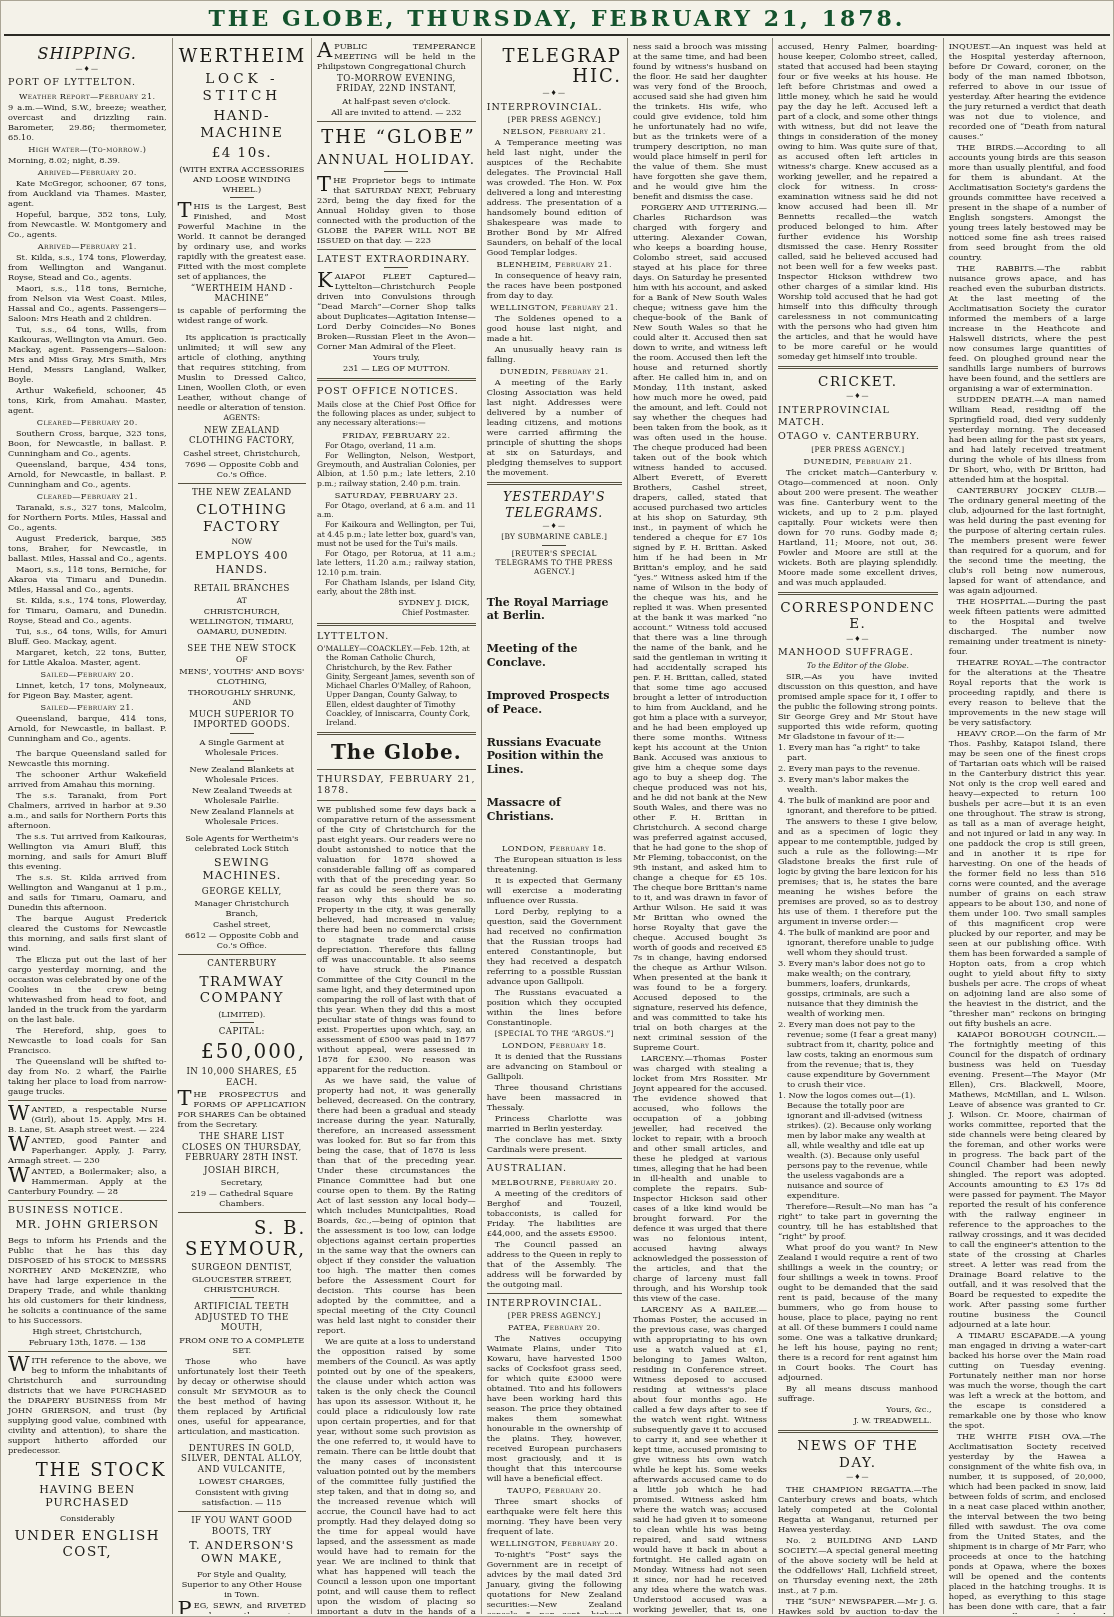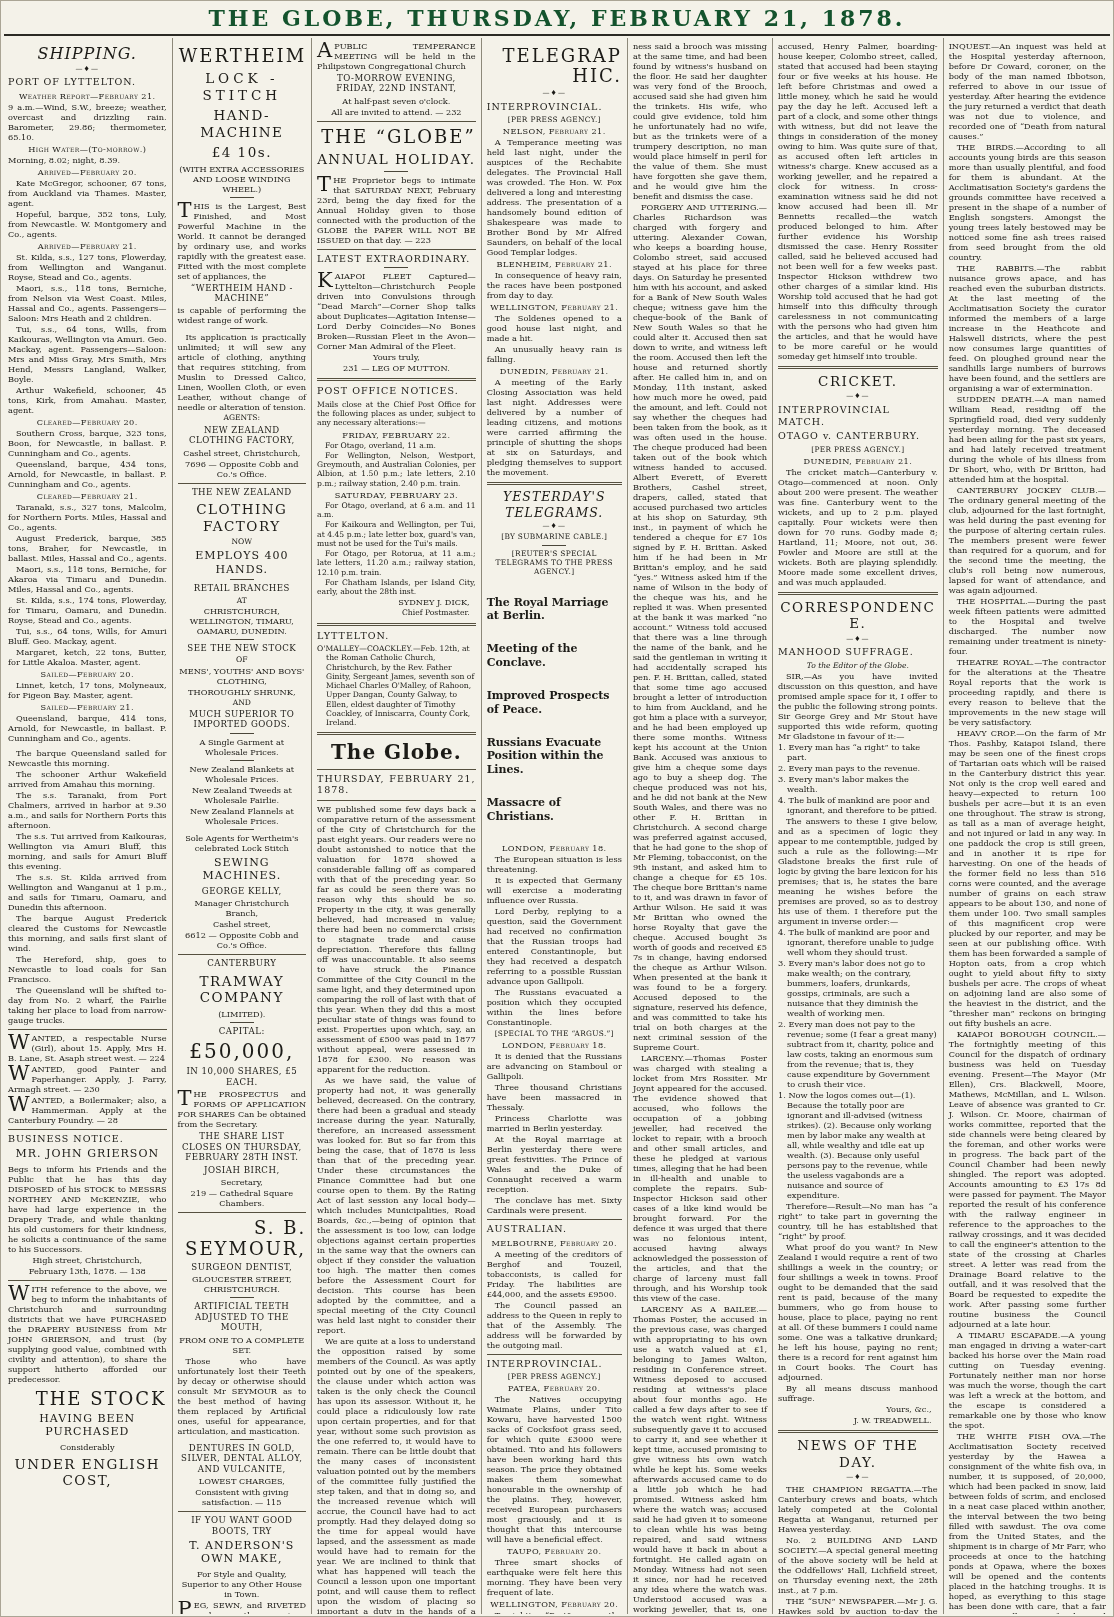--- a/index.html
+++ b/index.html
@@ -27,21 +27,21 @@
   .dc::first-letter{float:left;font-size:21px;line-height:17px;padding:1px 2px 0 0}
   .hxl{text-align:right;font-size:18px;letter-spacing:2px;line-height:1.12;margin:5px 0 3px}
   .hlg{text-align:center;font-size:13.5px;letter-spacing:1.5px;margin:4px 0 3px}
   .hmd{text-align:center;font-size:11px;letter-spacing:1px;margin:3px 0}
   .hmd2{text-align:left;font-size:11px;font-weight:bold;margin:20px 0}
   .hsm{font-size:9.5px;letter-spacing:1px;margin:3px 0}
   .hsm2{text-align:center;font-size:8.6px;letter-spacing:.5px;margin:2px 0}
   .hit{font-style:italic;text-align:center;font-size:12.5px;letter-spacing:1px;margin:4px 0 2px}
   .hitlg{font-style:italic;text-align:center;font-size:16px;letter-spacing:1px;margin:3px 0 1px}
   .bl{text-align:center;font-size:20px;font-weight:bold;letter-spacing:1px;margin:5px 0 3px}
-  .money{text-align:center;font-size:20px;letter-spacing:2px;margin:3px 0}
+  .money{text-align:right;font-size:20px;letter-spacing:2px;margin:3px 0}
   .wide{letter-spacing:4px}
   .rl{width:24px;border-top:1px solid #4a463a;margin:3px auto;height:0}
   .orn{text-align:center;font-size:7px;letter-spacing:1px;margin:0 0 2px}
   .sep1{border-top:1px solid #55503f;margin:4px 0 3px;height:0}
   .sep2{border-top:1px solid #55503f;border-bottom:1px solid #55503f;height:3px;margin:5px 0 4px}
   .gap{height:3px}
 </style>
 </head>
 <body>
 
@@ -56,21 +56,21 @@
         <div class="b orn">—♦—</div>
         <div class="b hsm">PORT OF LYTTELTON.</div>
         <div class="b date">Weather Report—February 21.</div>
         <div class="b p0">9 a.m.—Wind, S.W., breeze; weather, overcast and drizzling rain. Barometer, 29.86; thermometer, 65.10.</div>
         <div class="b date">High Water—(To-morrow.)</div>
         <div class="b p0">Morning, 8.02; night, 8.39.</div>
         <div class="b date">Arrived—February 20.</div>
         <div class="b p">Kate McGregor, schooner, 67 tons, from Auckland via Thames. Master, agent.</div>
         <div class="b p">Hopeful, barque, 352 tons, Luly, from Newcastle. W. Montgomery and Co., agents.</div>
         <div class="b date">Arrived—February 21.</div>
-        <div class="b p">St. Kilda, s.s., 127 tons, Flowerday, from Wellington and Wanganui. Royse, Stead and Co., agents.</div>
+        <div class="b p">St. Kilda, s.s., 174 tons, Flowerday, from Wellington and Wanganui. Royse, Stead and Co., agents.</div>
         <div class="b p">Maori, s.s., 118 tons, Berniche, from Nelson via West Coast. Miles, Hassal and Co., agents. Passengers—Saloon: Mrs Heath and 2 children.</div>
         <div class="b p">Tui, s.s., 64 tons, Wills, from Kaikouras, Wellington via Amuri. Geo. Mackay, agent. Passengers—Saloon: Mrs and Miss Gray, Mrs Smith, Mrs Hend, Messrs Langland, Walker, Boyle.</div>
         <div class="b p">Arthur Wakefield, schooner, 45 tons, Kirk, from Amahau. Master, agent.</div>
         <div class="b date">Cleared—February 20.</div>
         <div class="b p">Southern Cross, barque, 323 tons, Boon, for Newcastle, in ballast. P. Cunningham and Co., agents.</div>
         <div class="b p">Queensland, barque, 434 tons, Arnold, for Newcastle, in ballast. P. Cunningham and Co., agents.</div>
         <div class="b date">Cleared—February 21.</div>
         <div class="b p">Taranaki, s.s., 327 tons, Malcolm, for Northern Ports. Miles, Hassal and Co., agents.</div>
         <div class="b p">August Frederick, barque, 385 tons, Braher, for Newcastle, in ballast. Miles, Hassal and Co., agents.</div>
         <div class="b p">Maori, s.s., 118 tons, Berniche, for Akaroa via Timaru and Dunedin. Miles, Hassal and Co., agents.</div>
@@ -81,20 +81,21 @@
         <div class="b p">Linnet, ketch, 17 tons, Molyneaux, for Pigeon Bay. Master, agent.</div>
         <div class="b date">Sailed—February 21.</div>
         <div class="b p">Queensland, barque, 414 tons, Arnold, for Newcastle, in ballast. P. Cunningham and Co., agents.</div>
         <div class="b gap"></div>
         <div class="b p">The barque Queensland sailed for Newcastle this morning.</div>
         <div class="b p">The schooner Arthur Wakefield arrived from Amahau this morning.</div>
         <div class="b p">The s.s. Taranaki, from Port Chalmers, arrived in harbor at 9.30 a.m., and sails for Northern Ports this afternoon.</div>
         <div class="b p">The s.s. Tui arrived from Kaikouras, Wellington via Amuri Bluff, this morning, and sails for Amuri Bluff this evening.</div>
         <div class="b p">The s.s. St. Kilda arrived from Wellington and Wanganui at 1 p.m., and sails for Timaru, Oamaru, and Dunedin this afternoon.</div>
         <div class="b p">The barque August Frederick cleared the Customs for Newcastle this morning, and sails first slant of wind.</div>
+        <div class="b p">The Elicza put out the last of her cargo yesterday morning, and the occasion was celebrated by one of the Coolies in the crew being whitewashed from head to foot, and landed in the truck from the yardarm on the last bale.</div>
         <div class="b p">The Hereford, ship, goes to Newcastle to load coals for San Francisco.</div>
         <div class="b p">The Queensland will be shifted to-day from No. 2 wharf, the Fairlie taking her place to load from narrow-gauge trucks.</div>
         <div class="b sep1"></div>
         <div class="b p0 dc">WANTED, a respectable Nurse (Girl), about 15. Apply, Mrs H. B. Lane, St. Asaph street west. — 224</div>
         <div class="b p0 dc">WANTED, good Painter and Paperhanger. Apply, J. Parry, Armagh street. — 230</div>
         <div class="b p0 dc">WANTED, a Boilermaker; also, a Hammerman. Apply at the Canterbury Foundry. — 28</div>
         <div class="b sep1"></div>
         <div class="b hsm">BUSINESS NOTICE.</div>
         <div class="b hmd">MR. JOHN GRIERSON</div>
         <div class="b p0">Begs to inform his Friends and the Public that he has this day DISPOSED of his STOCK to MESSRS NORTHEY AND McKENZIE, who have had large experience in the Drapery Trade, and while thanking his old customers for their kindness, he solicits a continuance of the same to his Successors.</div>
@@ -252,21 +253,20 @@
         <div class="b date">LONDON, February 18.</div>
         <div class="b p">The European situation is less threatening.</div>
         <div class="b p">It is expected that Germany will exercise a moderating influence over Russia.</div>
         <div class="b p">Lord Derby, replying to a question, said the Government had received no confirmation that the Russian troops had entered Constantinople, but they had received a despatch referring to a possible Russian advance upon Gallipoli.</div>
         <div class="b p">The Russians evacuated a position which they occupied within the lines before Constantinople.</div>
         <div class="b brk">[SPECIAL TO THE “ARGUS.”]</div>
         <div class="b date">LONDON, February 18.</div>
         <div class="b p">It is denied that the Russians are advancing on Stamboul or Gallipoli.</div>
         <div class="b p">Three thousand Christians have been massacred in Thessaly.</div>
         <div class="b p">Princess Charlotte was married in Berlin yesterday.</div>
-        <div class="b p">At the Royal marriage at Berlin yesterday there were great festivities. The Prince of Wales and the Duke of Connaught received a warm reception.</div>
         <div class="b p">The conclave has met. Sixty Cardinals were present.</div>
         <div class="b sep1"></div>
         <div class="b hsm">AUSTRALIAN.</div>
         <div class="b date">MELBOURNE, February 20.</div>
         <div class="b p">A meeting of the creditors of Berghof and Touzeil, tobacconists, is called for Friday. The liabilities are £44,000, and the assets £9500.</div>
         <div class="b p">The Council passed an address to the Queen in reply to that of the Assembly. The address will be forwarded by the outgoing mail.</div>
         <div class="b sep1"></div>
         <div class="b hsm">INTERPROVINCIAL.</div>
         <div class="b brk">[PER PRESS AGENCY.]</div>
         <div class="b date">PATEA, February 20.</div>

